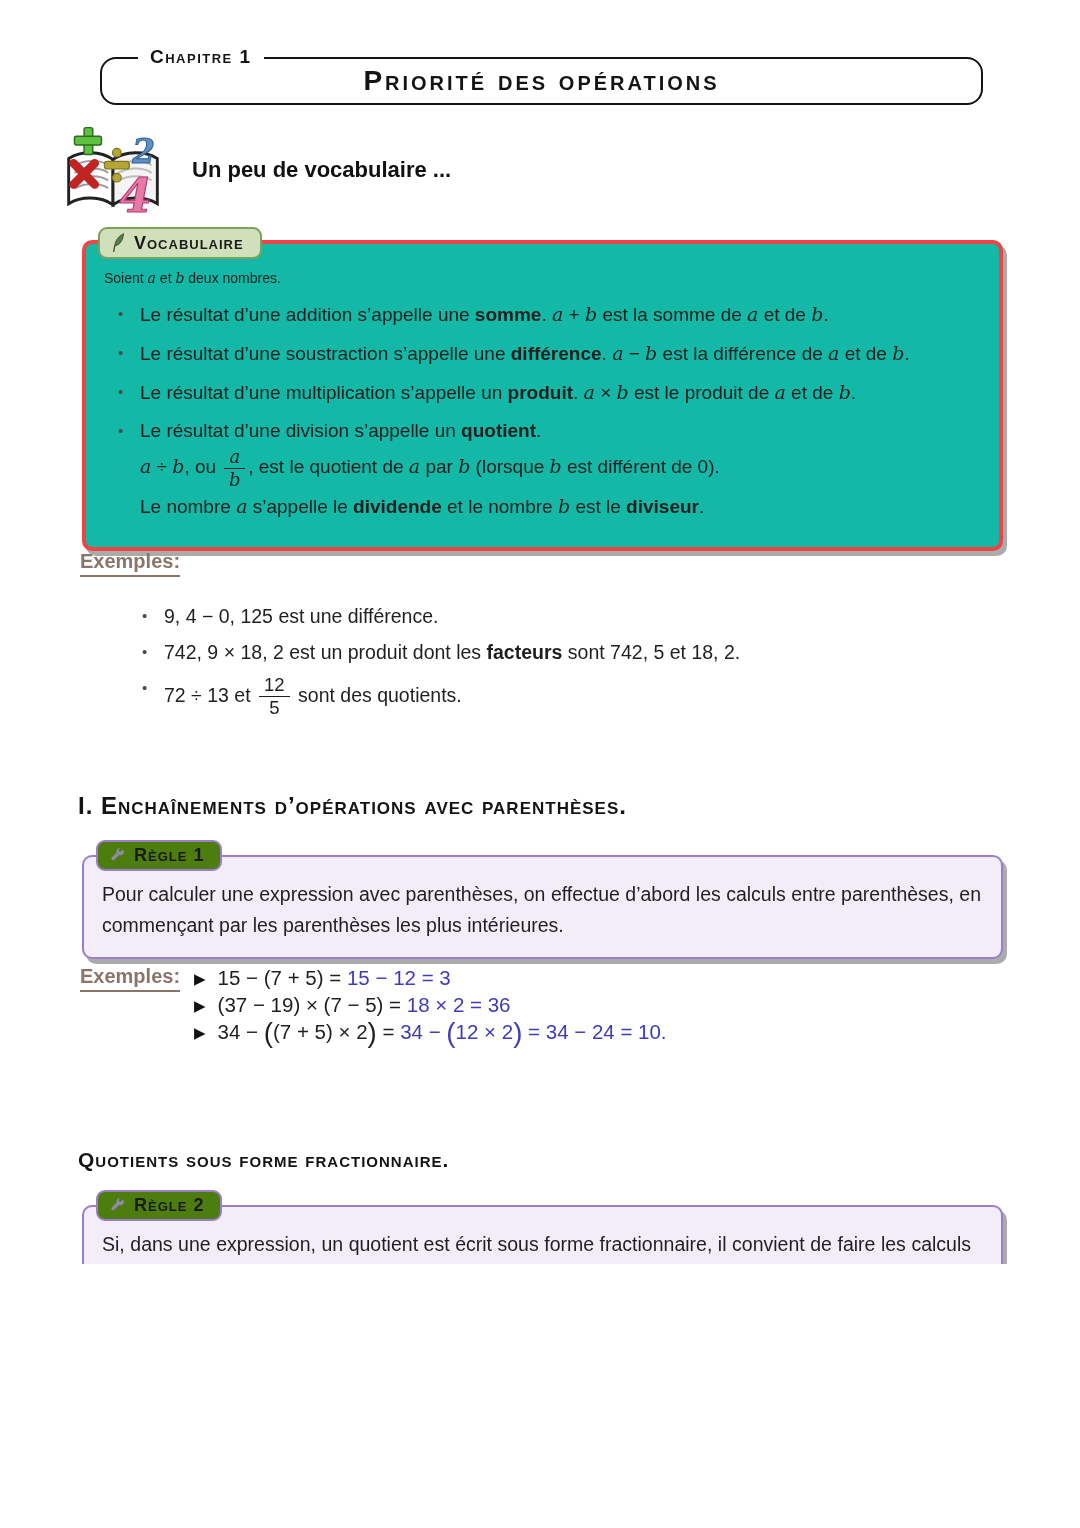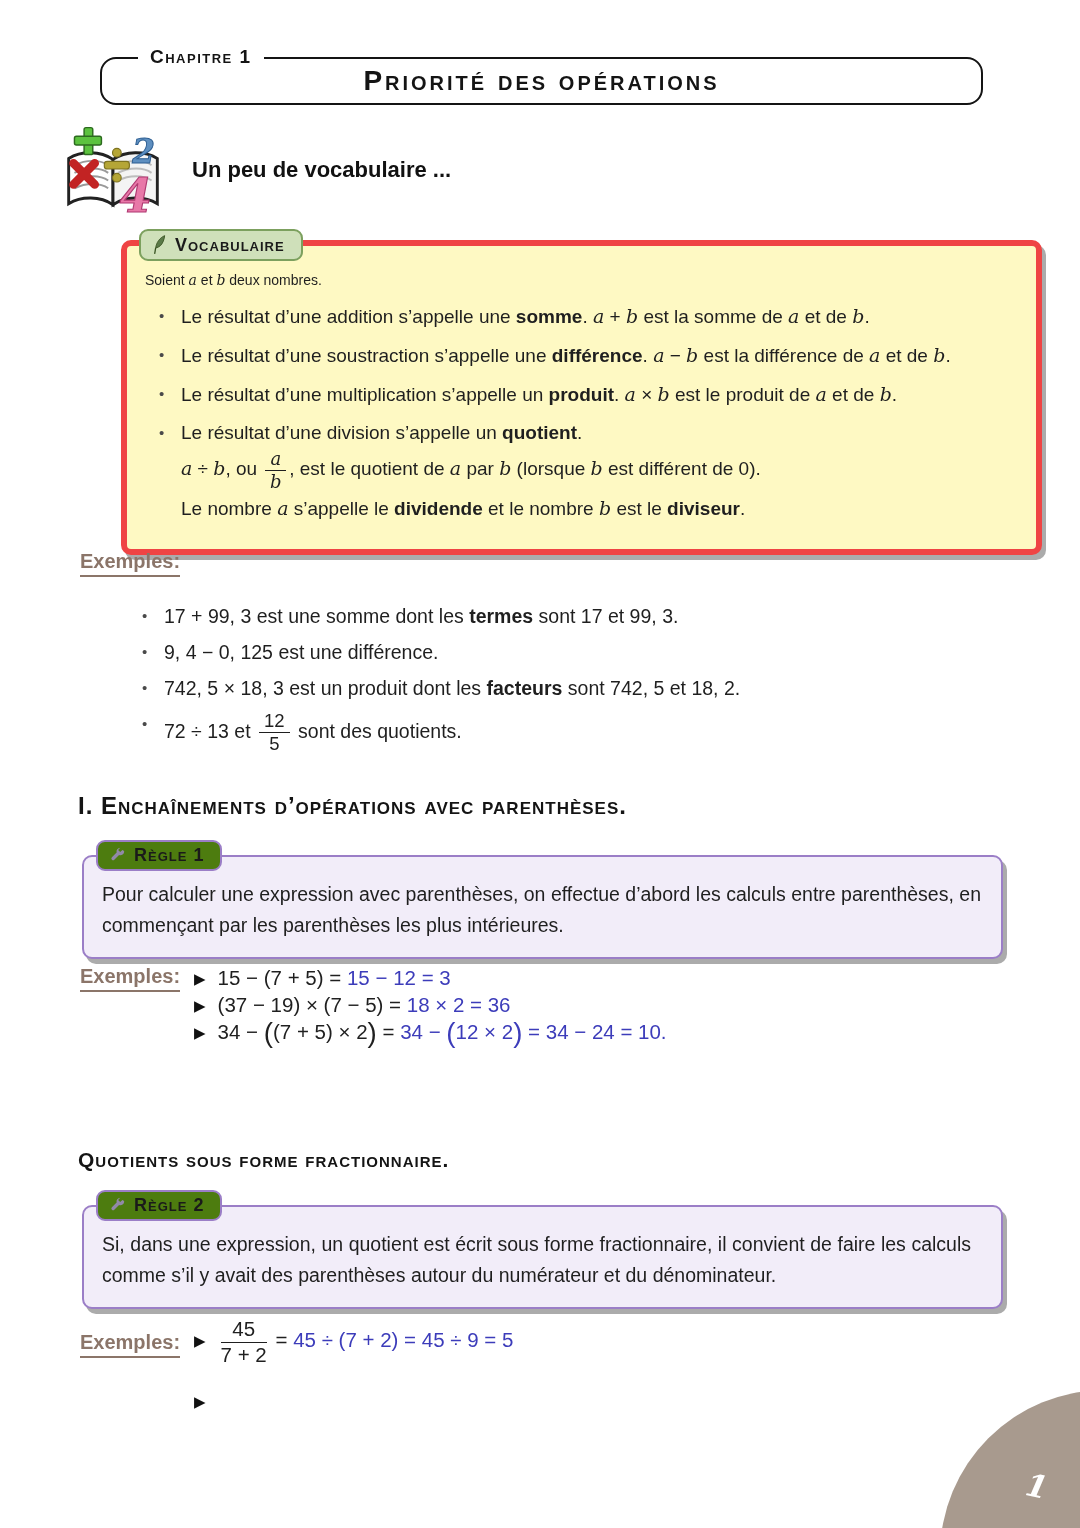--- a/index.html
+++ b/index.html
@@ -1,17 +1,17 @@
 <!DOCTYPE html>
 <html><head>
 <meta charset="utf-8">
 <style>
   html,body{margin:0;padding:0;background:#ffffff;}
   .page{
-    position:relative;width:1080px;height:1528px;background:#ffffff;
+    position:relative;width:1080px;height:1264px;background:#ffffff;
     font-family:"Liberation Sans","DejaVu Sans",sans-serif;color:#1f1f1f;overflow:hidden;
   }
 
   
   .chapter-box{
     position:absolute;left:100px;top:57px;width:883px;height:48px;
     border:2.5px solid #141414;border-radius:16px;box-sizing:border-box;background:#fff;
   }
   .chapter-label{
     position:absolute;top:-13px;left:36px;background:#ffffff;padding:0 12px;
@@ -29,21 +29,21 @@
   
   .tbox{
     position:absolute;left:82px;width:921px;box-sizing:border-box;border-radius:10px;
     box-shadow:4px 5px 0 #ababab;
   }
   .tbox .tab{
     position:absolute;top:-17px;left:12px;display:flex;align-items:center;gap:8px;
     border-radius:9px;padding:3px 16px 3px 11px;
     font-variant:small-caps;font-weight:700;font-size:18px;letter-spacing:1px;color:#1a1a1a;
   }
-  .green{background:#fef9c3;border:6px solid #ef4444;margin-left:39px;}
+  .green{background:#14b8a6;border:4px solid #ef4444;}
   .green .tab{background:#cfe0ba;border:2px solid #7ca05e;}
   .purple{background:#f2edf9;border:2px solid #9b7ec7;}
   .purple .tab{background:#4d7c0f;border:2px solid #9b7ec7;}
 
   
   .vocab-box{top:240px;padding:26px 20px 14px 18px;}
   .vocab-intro{margin:0 0 14px 0;font-size:14px;}
   .vlist{margin:0 0 0 14px;padding:0;list-style:none;}
   .vlist li{display:flex;align-items:flex-start;margin-bottom:10px;font-size:19px;line-height:28px;}
   .bullet{flex:0 0 22px;color:#4a4a4a;font-size:15px;line-height:28px;}
@@ -178,29 +178,25 @@
         </span>
       </li>
     </ul>
   </section>
 
   <div class="examples1">
     <span class="ex-label">Exemples:</span>
     <ul class="exlist">
       <li>
         <span class="bullet"></span>
-        <span class="li-text"><span>17 + 99, 3 est une somme dont les </span><span class="s-b">termes</span><span> sont 17 et 99, 3.</span></span>
-      </li>
-      <li>
-        <span class="bullet"></span>
         <span class="li-text"><span>9, 4 − 0, 125 est une différence.</span></span>
       </li>
       <li>
         <span class="bullet"></span>
-        <span class="li-text"><span>742, 5 × 18, 3 est un produit dont les </span><span class="s-b">facteurs</span><span> sont 742, 5 et 18, 2.</span></span>
+        <span class="li-text"><span>742, 9 × 18, 2 est un produit dont les </span><span class="s-b">facteurs</span><span> sont 742, 5 et 18, 2.</span></span>
       </li>
       <li>
         <span class="bullet"></span>
         <span class="li-text"><span>72 ÷ 13 et </span><span class="frac "><span class="num">12</span><span class="den">5</span></span><span> sont des quotients.</span></span>
       </li>
     </ul>
   </div>
 
   <h3 class="section-heading">I. Enchaînements d’opérations avec parenthèses.</h3>
 

